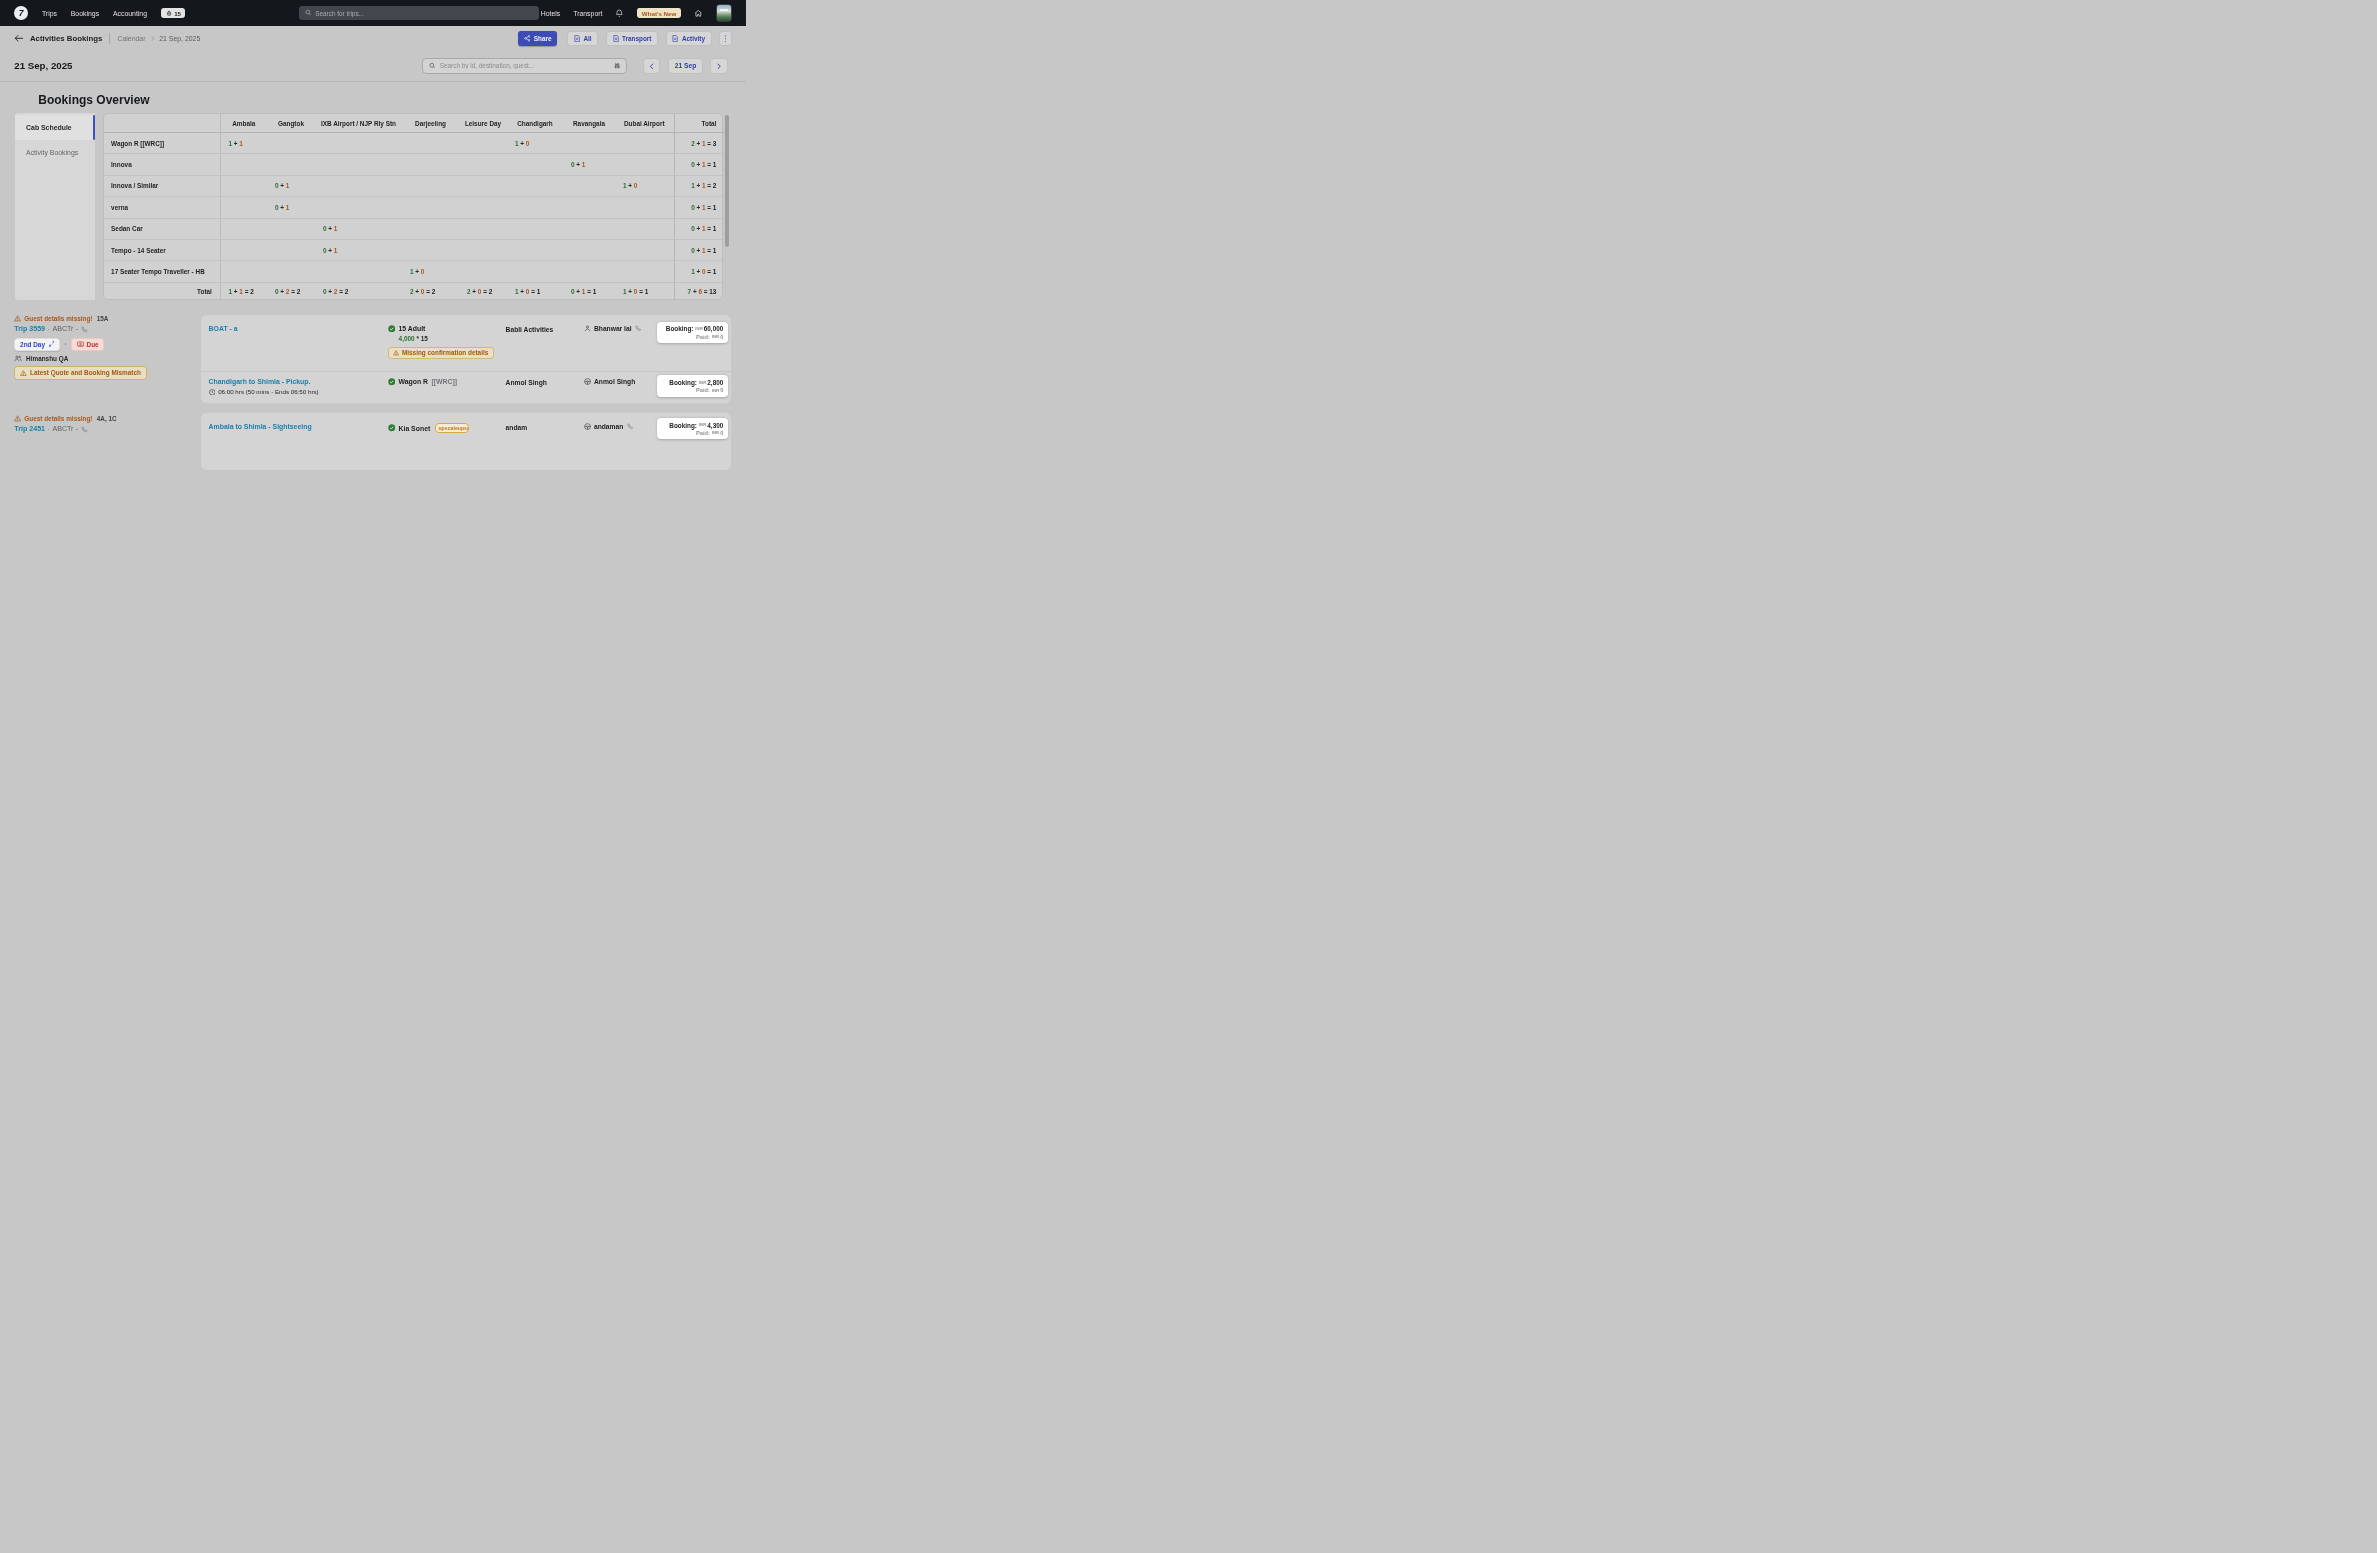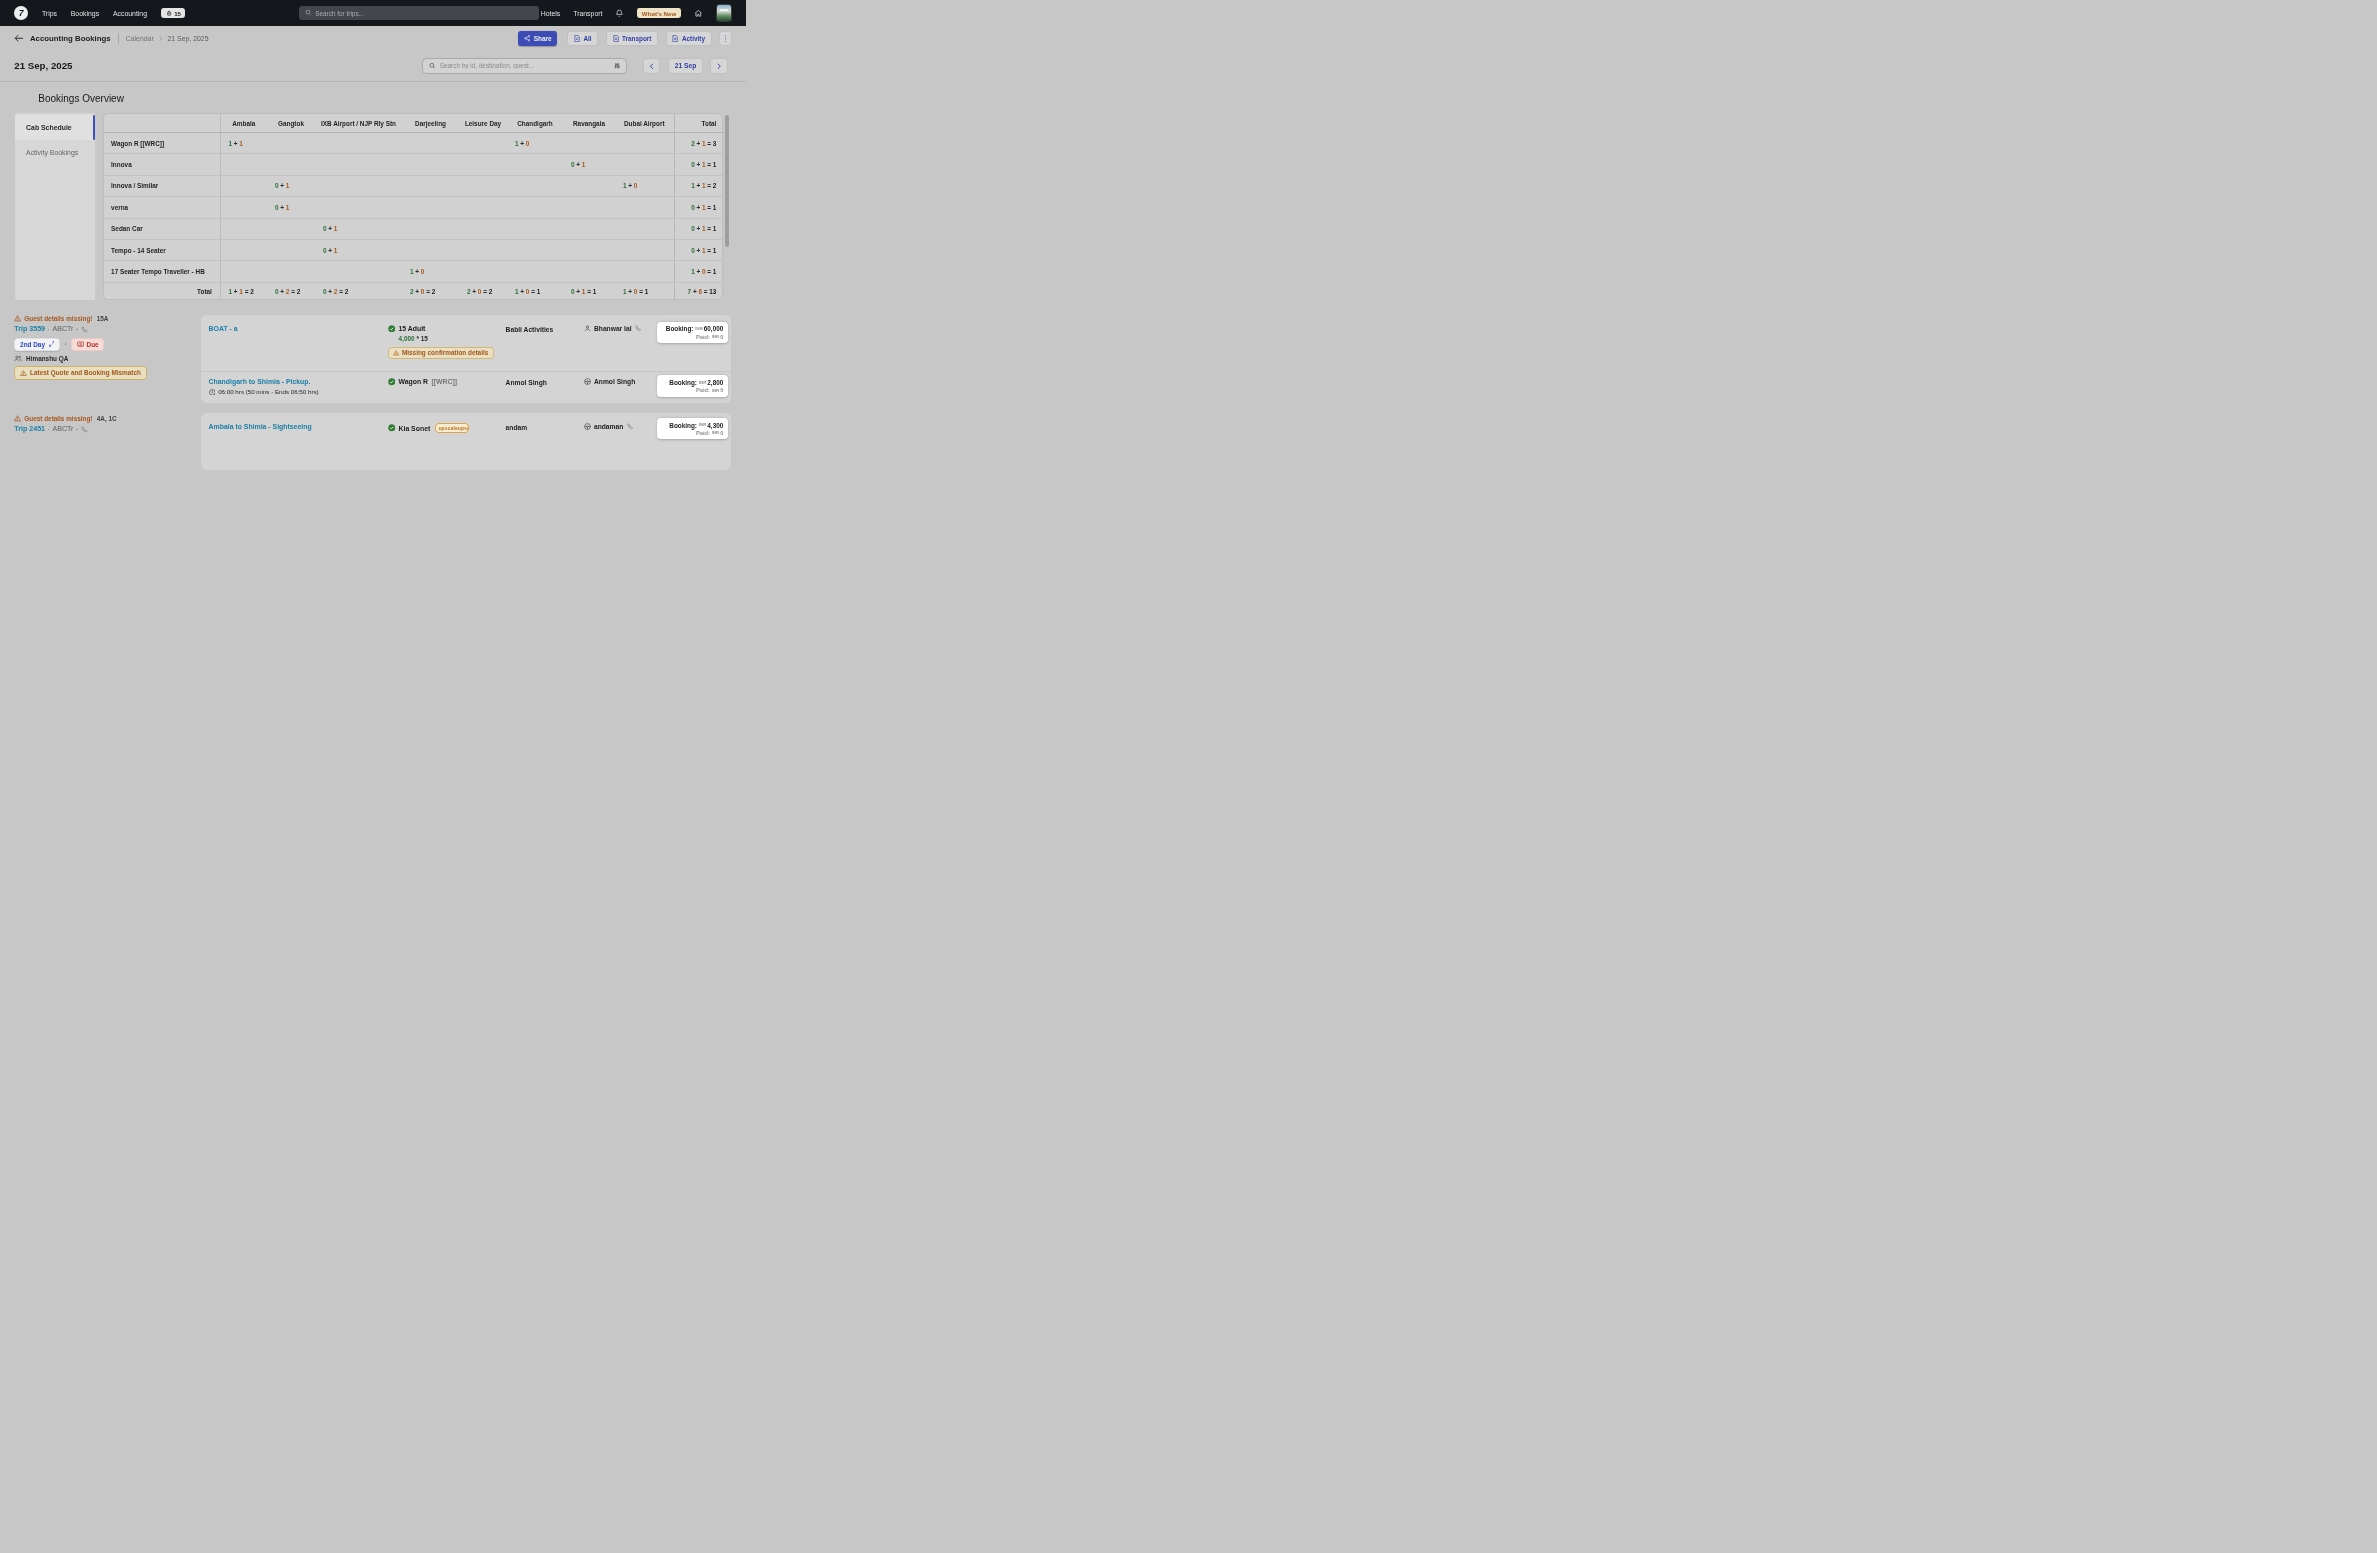--- a/index.html
+++ b/index.html
@@ -48,21 +48,21 @@
     border:0.5px solid #a9a9a9; border-radius:4.3px; display:flex; align-items:center; padding:0 5.7px; gap:4.3px; }
   .searchfield input { background:transparent; border:none; outline:none; font-size:6.4px; color:#3a3c3f; width:100%;
     font-family:"Liberation Sans","DejaVu Sans",sans-serif; }
   .searchfield input::placeholder { color:#8c8c8c; }
   .sq { position:absolute; top:7.1px; height:15.7px; background:#d6d6d6; border:0.5px solid #c0c0c0; border-radius:3.8px;
     display:flex; align-items:center; justify-content:center; color:#31419f; cursor:pointer; }
   .chev-l { left:643px; width:17px; } .chev-r { left:710px; width:17.6px; }
   .datebtn { left:668px; width:35px; font-size:6.7px; font-weight:700; }
 
   
-  .ovheading { position:absolute; left:14.3px; top:93px; font-size:10px; font-weight:400; color:#17191c;padding-left:24px; }
+  .ovheading { position:absolute; left:14.3px; top:93px; font-size:12px; font-weight:700; color:#17191c;padding-left:24px; }
   .tabs { position:absolute; left:14.7px; top:113px; width:80px; height:187px; background:#d7d7d7; border-radius:3.8px 0 0 3.8px; padding-top:2.4px; }
   .tab { height:25px; display:flex; align-items:center; padding-left:11.4px; position:relative; font-size:6.9px; cursor:pointer; color:#63666b; font-weight:500; }
   .tab.active { background:#e0e0e0; color:#26282b; font-weight:700; }
   .tab.active::after { content:""; position:absolute; right:0; top:0; bottom:0; width:1.9px; background:#3d4fc4; border-radius:1px; }
 
   .tablewrap { position:absolute; left:103px; top:113px; width:620px; height:187px; background:#d1d1d1;
     border:0.5px solid #bdbdbd; border-radius:4.8px; }
   table.sched { border-collapse:collapse; table-layout:fixed; width:100%; }
   .sched th, .sched td { font-size:6.4px; color:#1d1f22; white-space:nowrap; overflow:hidden; }
   .sched .hrow th { height:18.5px; font-weight:700; text-align:center; border-bottom:0.5px solid #b3b3b3; }
@@ -160,21 +160,21 @@
   </div>
 </header>
 
 <div class="pagehead">
   <span class="back">
     <svg width="10" height="8.6" viewBox="0 0 21 18" fill="none" stroke="#26282c" stroke-width="2">
         <path d="M19 9H2.5"></path>
         <path d="M9 2.5L2.5 9 9 15.5"></path>
       </svg>
   </span>
-  <span class="ptitle">Accounting Bookings</span>
+  <span class="ptitle">Activities Bookings</span>
   <span class="vdiv"></span>
   <span class="crumb">Calendar</span>
   <span class="crumb-sep">
     <svg width="5.2" height="5.2" viewBox="0 0 12 12" fill="none" stroke="#8b8e92" stroke-width="1.7">
         <path d="M4 1.5L9 6l-5 4.5"></path>
       </svg>
   </span>
   <span class="crumb-cur">21 Sep, 2025</span>
   <div class="actions">
     <button class="btn btn-primary" style="border:none">

